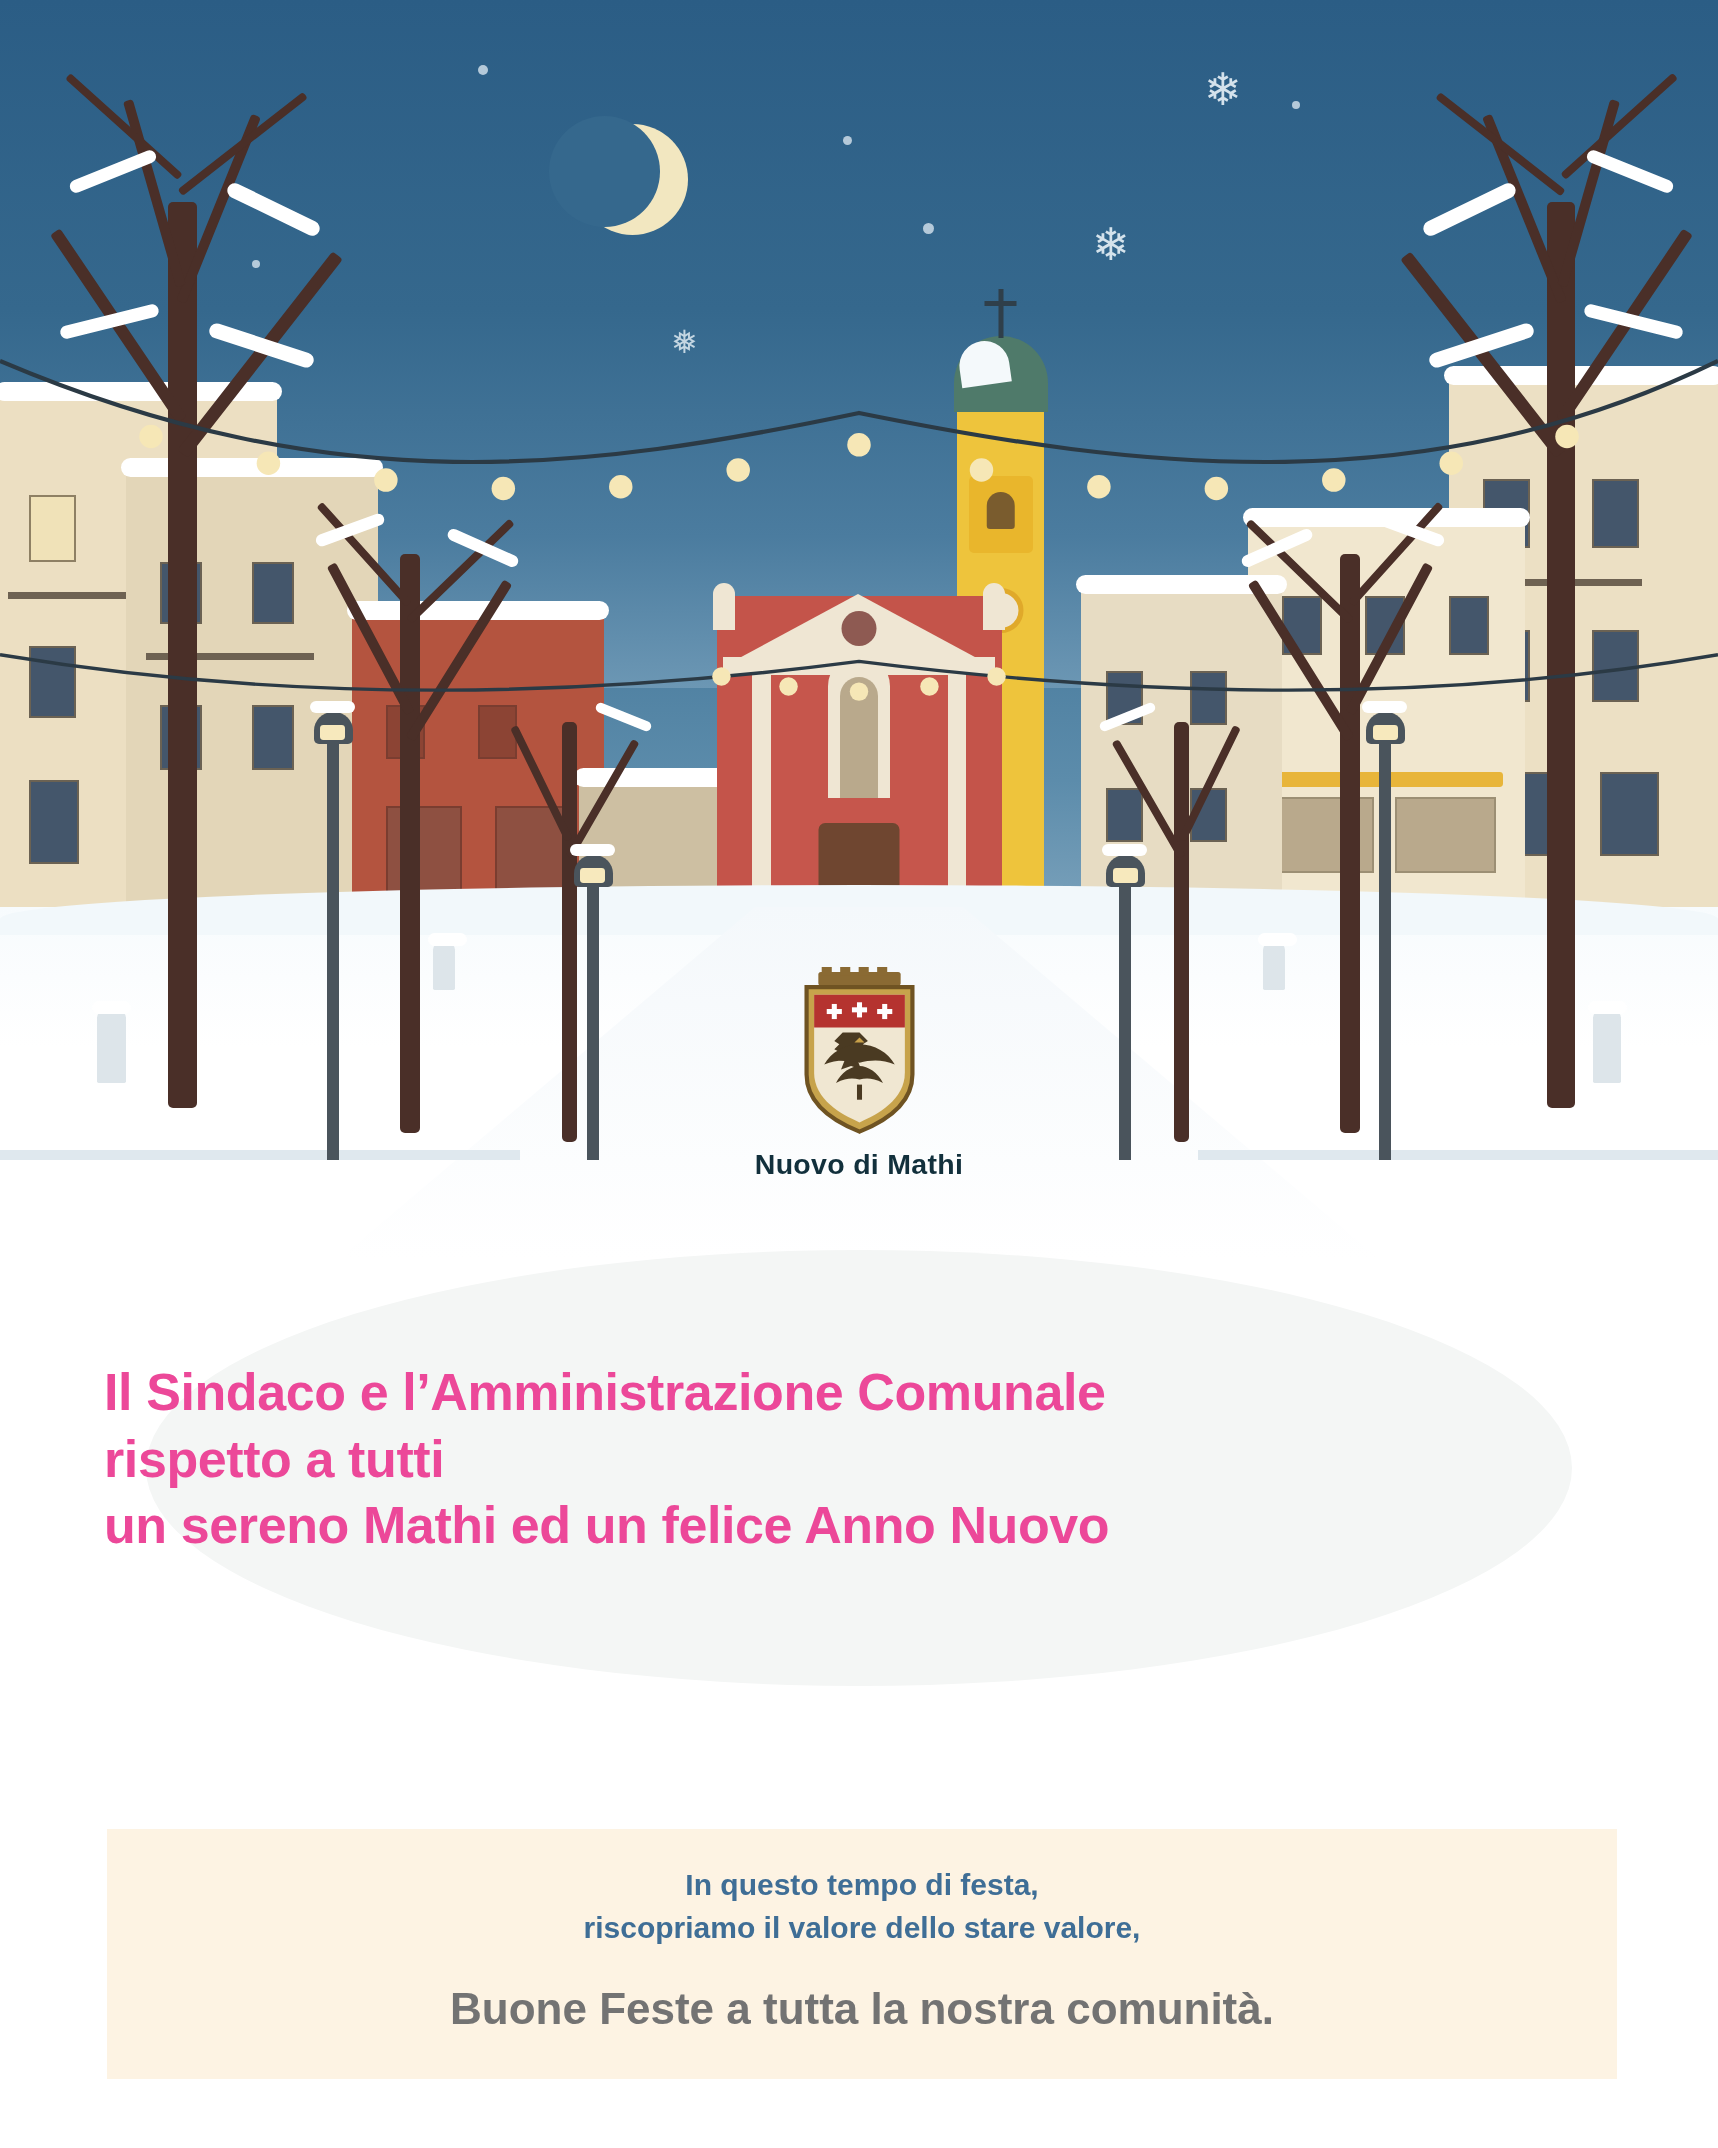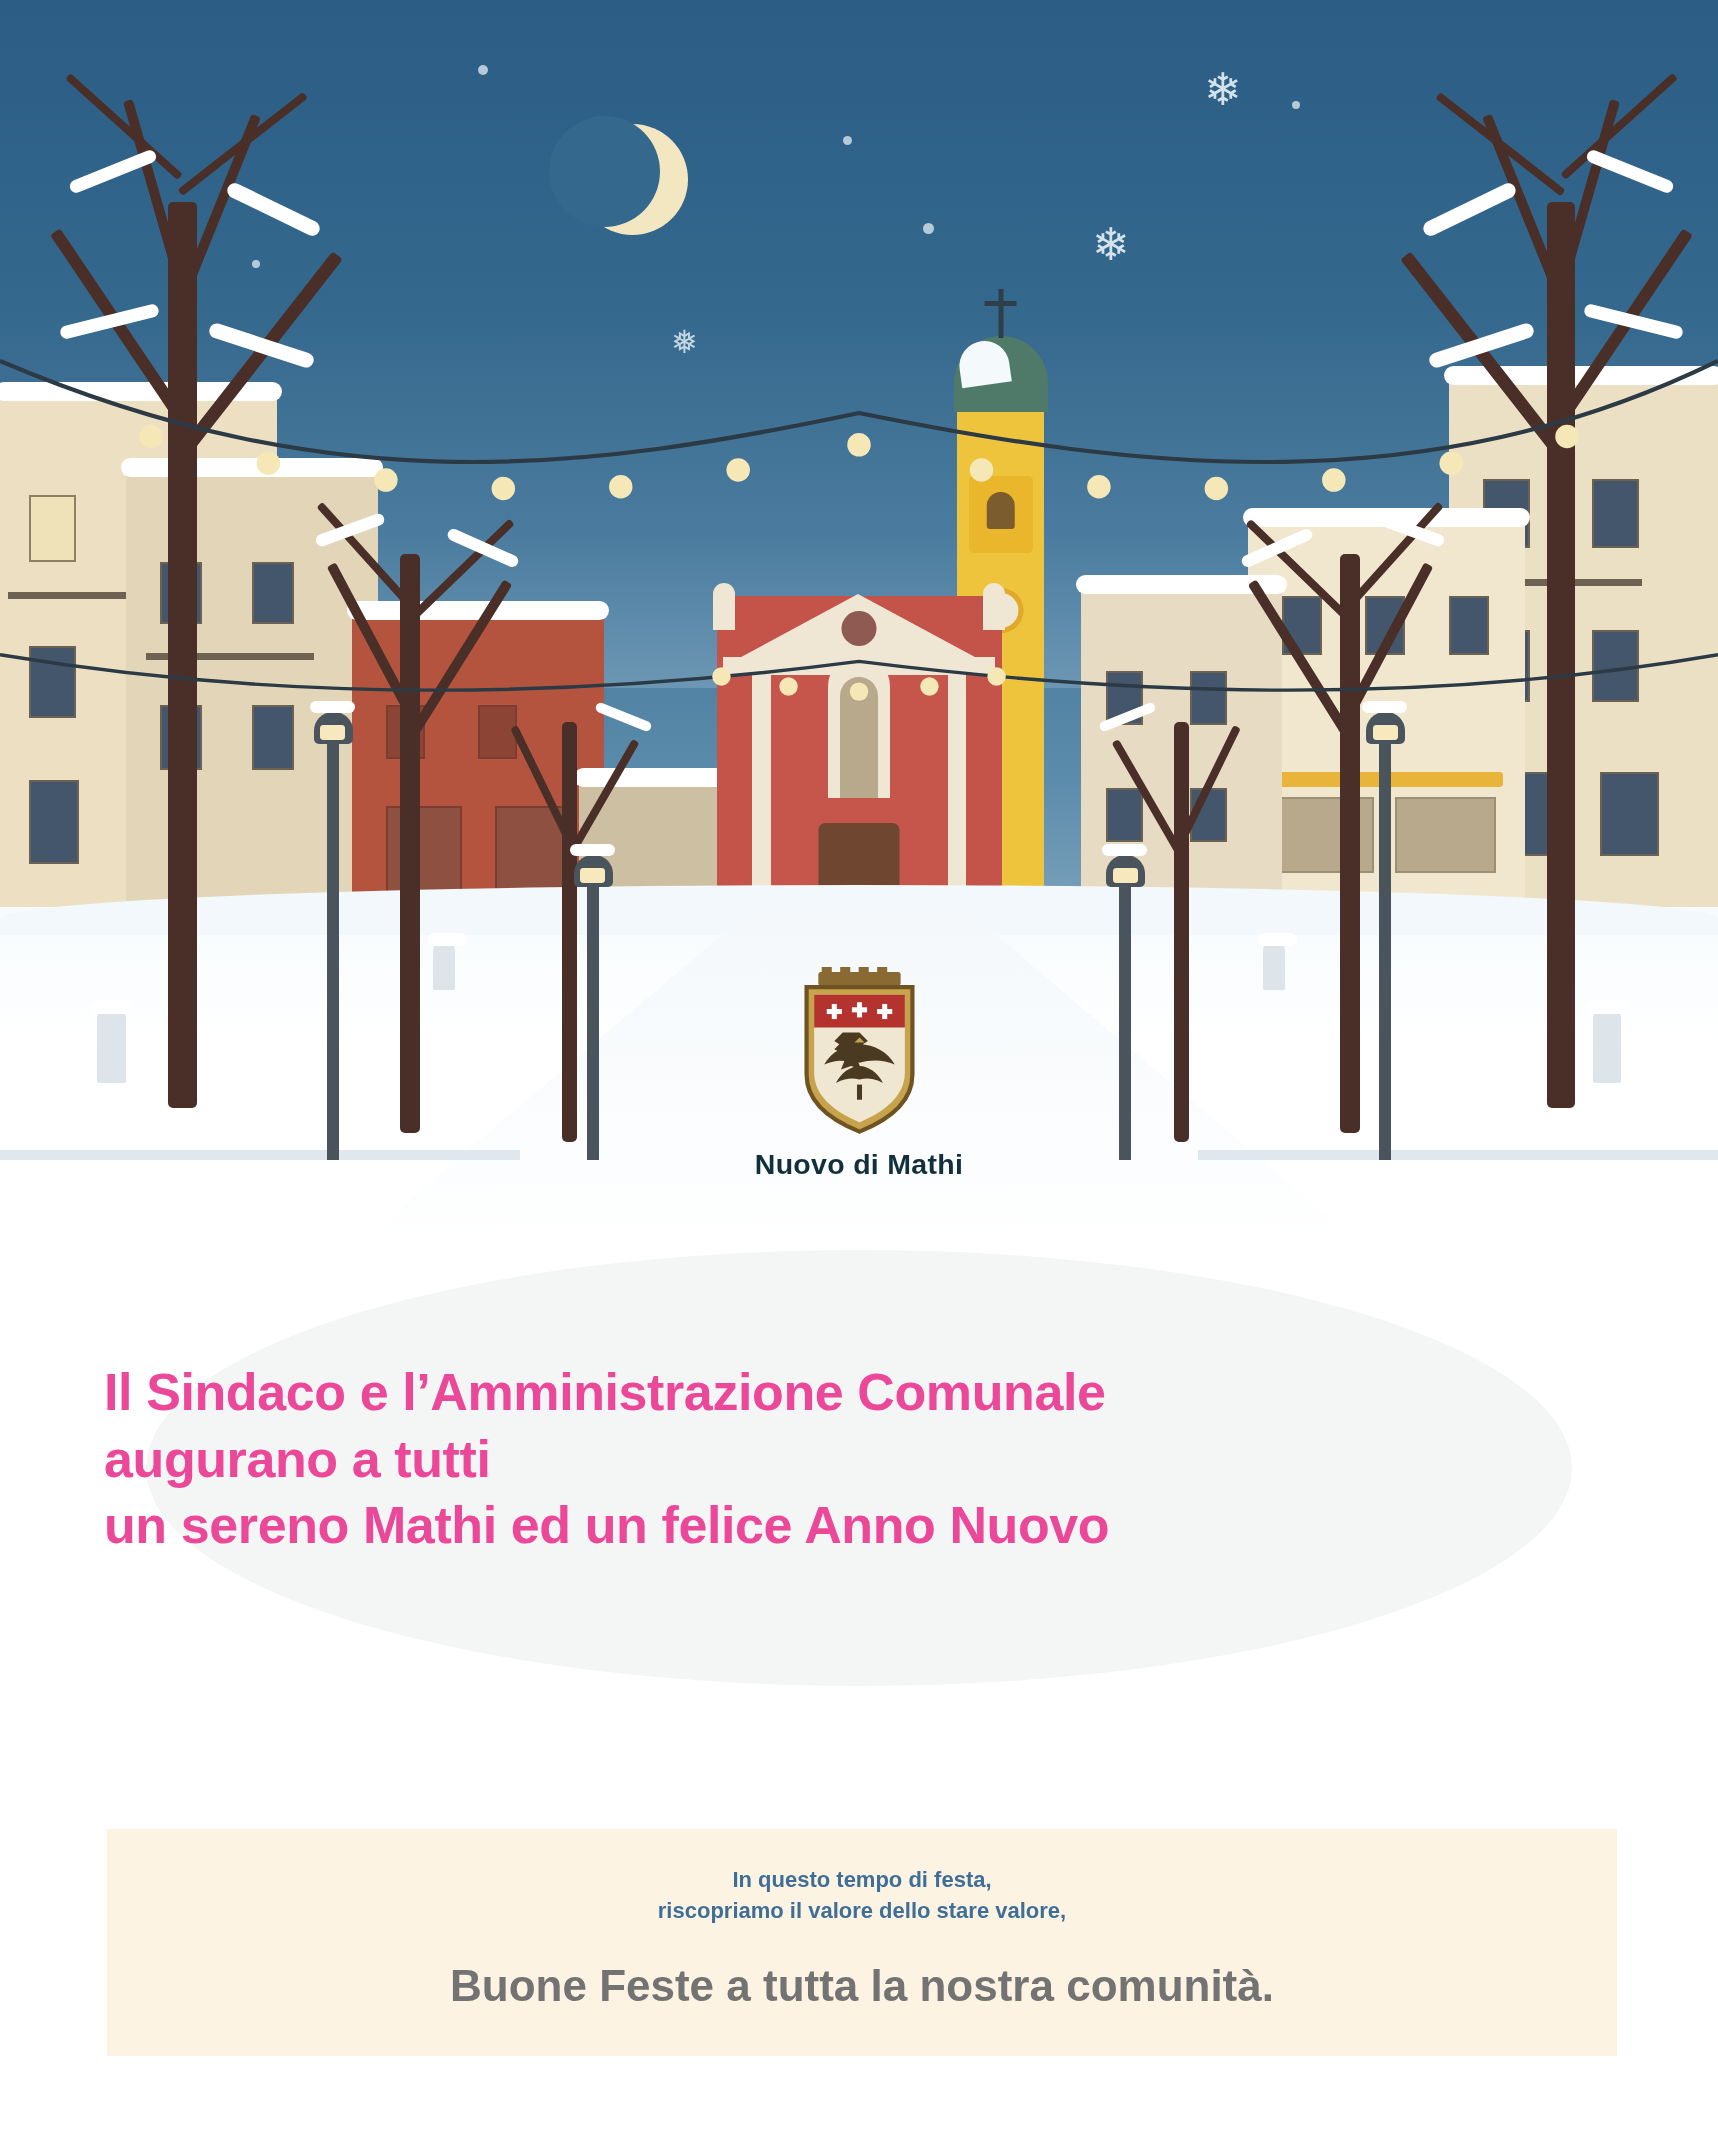--- a/index.html
+++ b/index.html
@@ -479,21 +479,21 @@
     top: 1829px;
     width: 1510px;
     box-sizing: border-box;
     background: #fdf3e3;
     padding: 35px 34px 39px;
     text-align: center;
   }
   .note p {
     margin: 0;
     color: #3f6e96;
-    font-size: 22px;
+    font-size: 30px;
     font-weight: bold;
     line-height: 1.42;
   }
   .note .greet {
     margin-top: 28.5px;
     color: #737373;
     font-size: 44px;
     font-weight: bold;
   }
 </style>
@@ -751,21 +751,21 @@
           <path d="M85,84 l6,6 -12,0 z"></path>
         </g>
       </svg>
     </div>
     <div class="crest-label">Nuovo di Mathi</div>
   </div>
 
   <div class="oval"></div>
   <div class="headline">
     <div>Il Sindaco e l’Amministrazione Comunale</div>
-    <div>augurano a tutti</div>
+    <div>rispetto a tutti</div>
     <div>un sereno Mathi ed un felice Anno Nuovo</div>
   </div>
 
   <div class="note">
     <p>In questo tempo di festa,</p>
     <p>riscopriamo il valore dello stare valore,</p>
     <p class="greet">Buone Feste a tutta la nostra comunità.</p>
   </div>
 
 </div>

